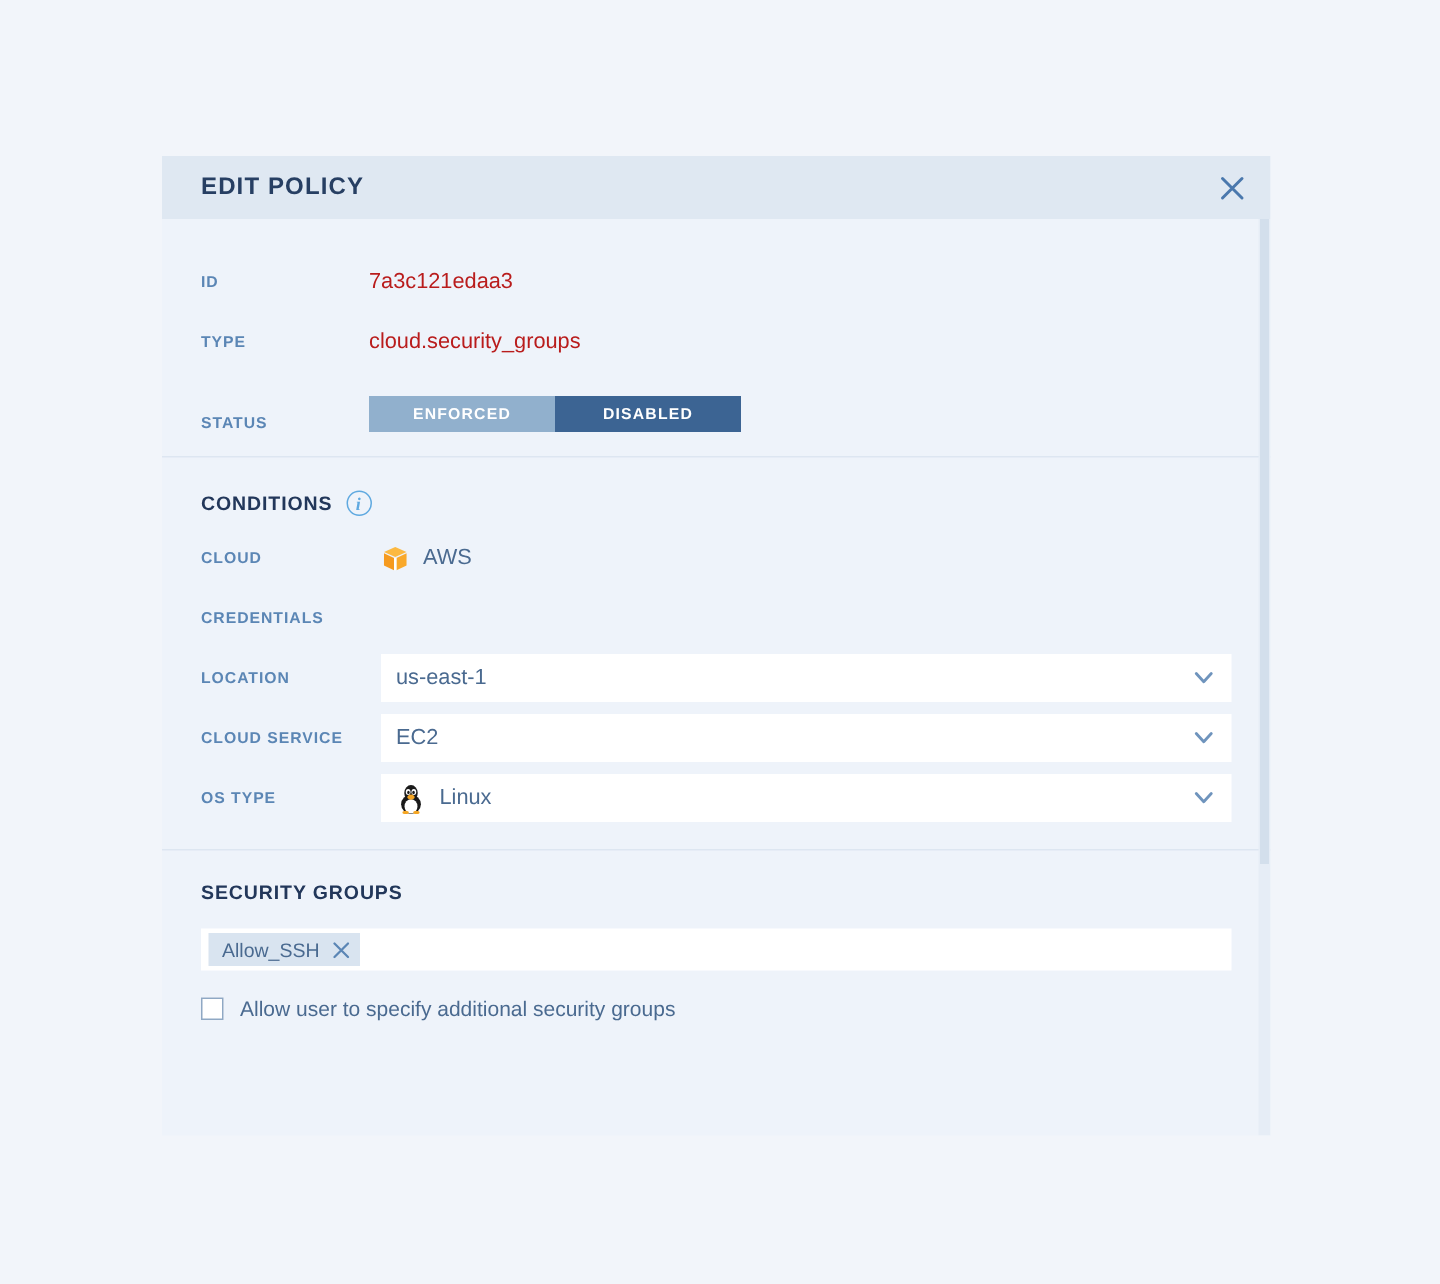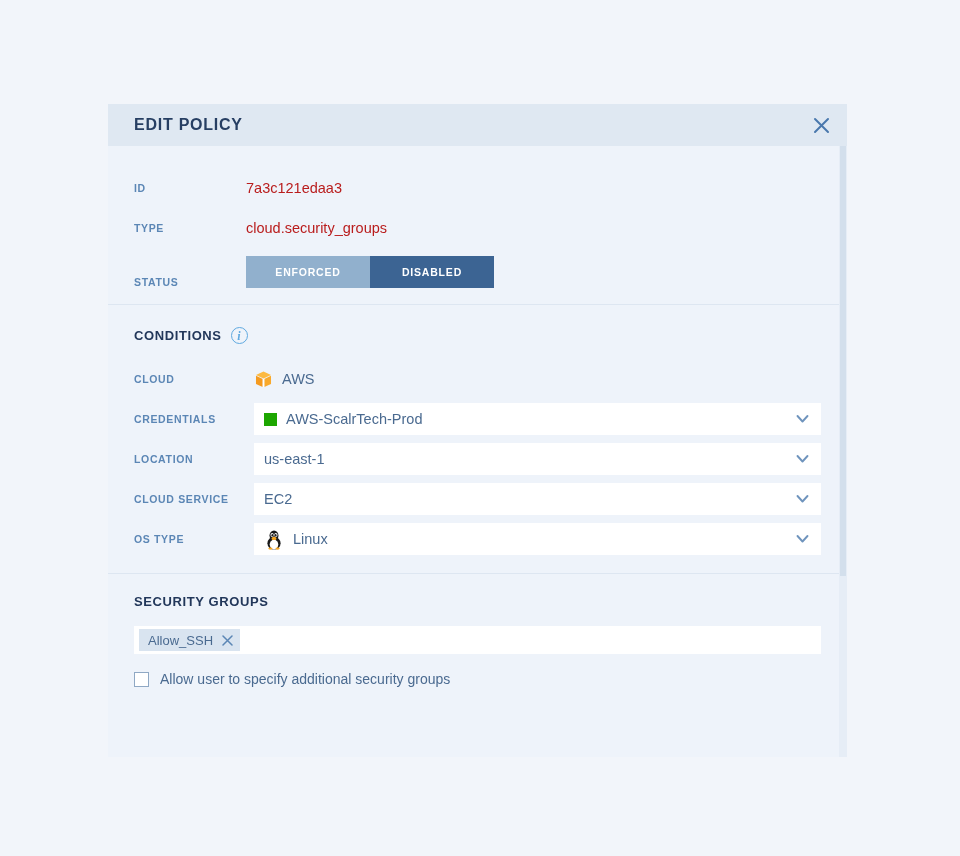--- a/index.html
+++ b/index.html
@@ -89,21 +89,21 @@
   }
   .row-value.italic { font-style: italic; color: #48658c; }
 
   .info-block { padding-top: 22px; padding-bottom: 16px; }
   .info-block .row { min-height: 40px; }
 
   
   .status-row { min-height: 46px; align-items: flex-end; }
   .toggle {
     display: flex;
-    height: 32px;
+    height: 24px;
     overflow: hidden;
   }
   .toggle-seg {
     display: flex;
     align-items: center;
     justify-content: center;
     padding: 0 18px;
     font-size: 10.5px;
     font-weight: bold;
     letter-spacing: 0.8px;
@@ -116,21 +116,21 @@
 
   
   .cond-block { padding-top: 22px; padding-bottom: 18px; }
   .section-heading {
     display: flex;
     align-items: center;
     font-size: 13px;
     font-weight: bold;
     letter-spacing: 0.6px;
     color: #22375a;
-    margin-bottom: 19px;
+    margin-bottom: 12px;
   }
   .info-icon {
     margin-left: 9px;
     width: 17px;
     height: 17px;
     border-radius: 50%;
     border: 1.4px solid #5fa9e0;
     color: #5fa9e0;
     font-family: "Liberation Serif", serif;
     font-style: italic;
@@ -327,27 +327,20 @@
             <path d="M2.5 7.4 L11 11.3 L11 21.6 L2.5 17.7 Z" fill="#f59a1f"></path>
             <path d="M21.5 7.4 L13 11.3 L13 21.6 L21.5 17.7 Z" fill="#f9a92b"></path>
             <path d="M11 11.3 L13 11.3 L13 21.6 L11 21.6 Z" fill="#ffffff"></path>
           </svg>
           <span>AWS</span>
         </div>
       </div>
 
       <div class="cond-row">
         <div class="cond-label">CREDENTIALS</div>
-        <div class="select">
-          <span class="green-dot"></span>
-          <span class="select-text">AWS-ScalrTech-Prod</span>
-          <svg class="chev" width="13" height="9" viewBox="0 0 13 9">
-            <path d="M1.5 1.5 L6.5 7 L11.5 1.5" stroke="#6f94bd" stroke-width="1.9" fill="none" stroke-linecap="round" stroke-linejoin="round"></path>
-          </svg>
-        </div>
       </div>
 
       <div class="cond-row">
         <div class="cond-label">LOCATION</div>
         <div class="select">
           <span class="select-text">us-east-1</span>
           <svg class="chev" width="13" height="9" viewBox="0 0 13 9">
             <path d="M1.5 1.5 L6.5 7 L11.5 1.5" stroke="#6f94bd" stroke-width="1.9" fill="none" stroke-linecap="round" stroke-linejoin="round"></path>
           </svg>
         </div>

